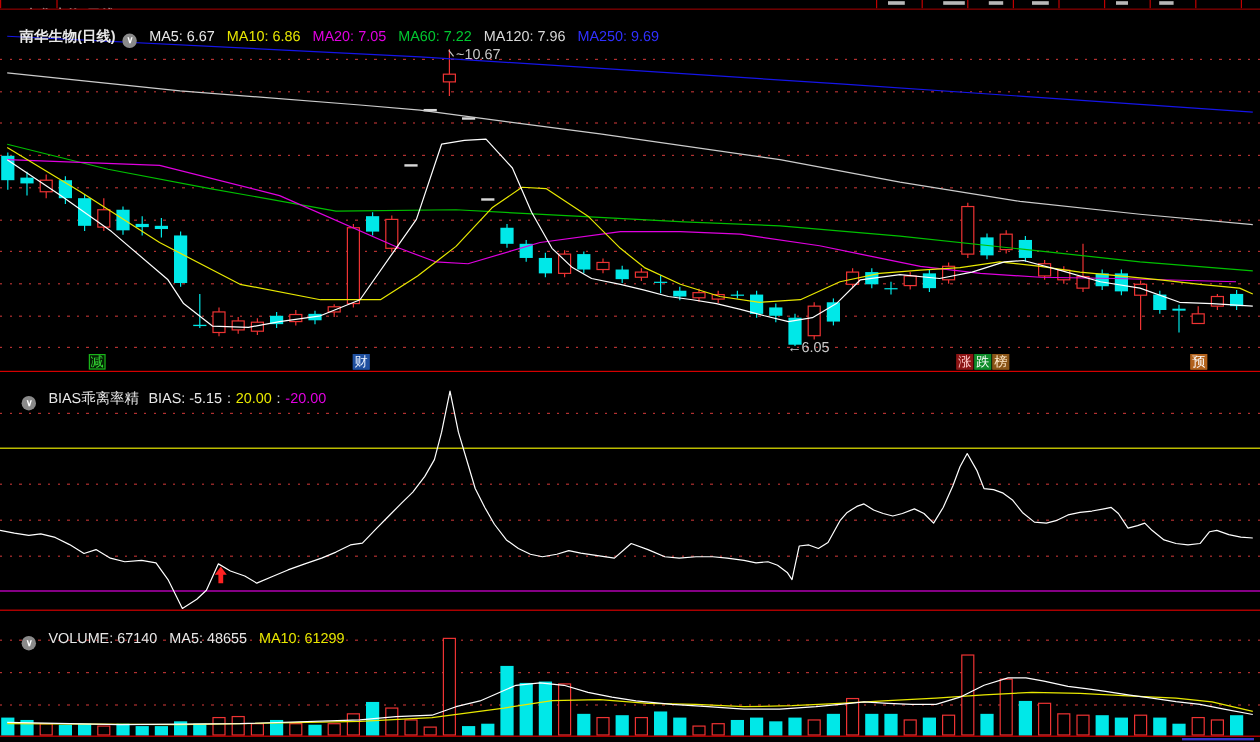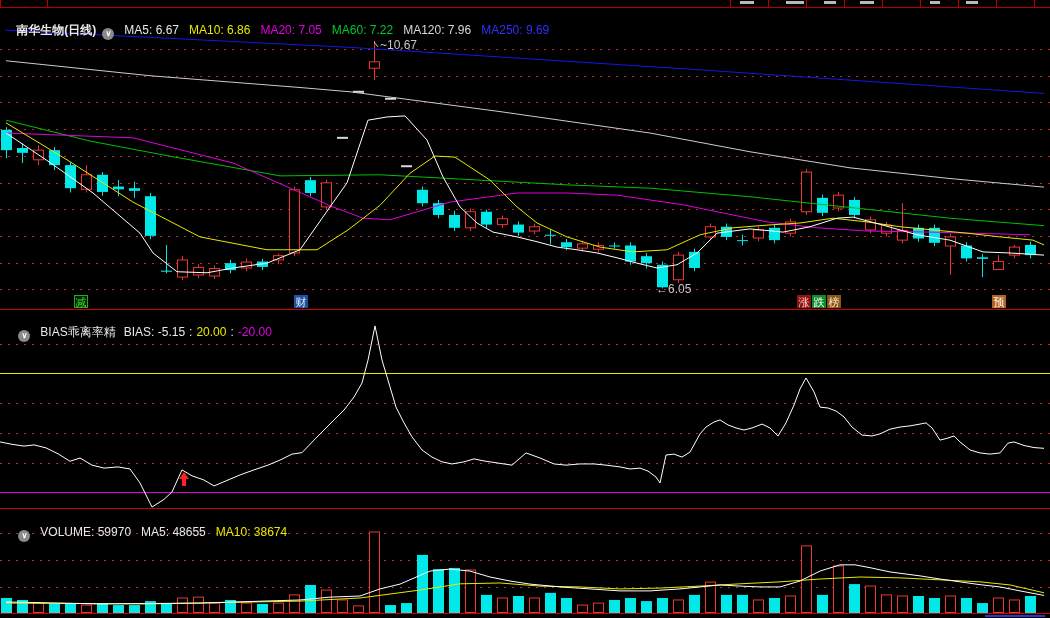--- a/index.html
+++ b/index.html
@@ -62,21 +62,21 @@
   <div class="sep" style="top:309px;"></div>
   <div class="sep" style="top:508px;"></div>
   <div class="sep" style="top:613px;"></div>
   <div class="bluefrag"></div>
 
   <div class="hdr" style="top:310px;left:5px;">
     <span class="chev">∨</span><span style="color:#e8e8e8;margin-right:8px;">BIAS乖离率精</span><span style="margin-right: 4px; color: rgb(232, 232, 232);">BIAS: -5.15</span><span style="margin-right: 4px; color: rgb(232, 232, 232);">:</span><span style="margin-right: 4px; color: rgb(232, 232, 0);">20.00</span><span style="margin-right: 4px; color: rgb(232, 232, 232);">:</span><span style="color: rgb(224, 0, 224);">-20.00</span>
   </div>
 
   <div class="hdr" style="top:510px;left:5px;">
-    <span class="chev">∨</span><span style="color: rgb(232, 232, 232);">VOLUME: 59970</span><span style="color: rgb(232, 232, 232);">MA5: 48655</span><span style="color: rgb(232, 232, 0);">MA10: 38674</span>
+    <span class="chev">∨</span><span style="color: rgb(232, 232, 232);">VOLUME: 67140</span><span style="color: rgb(232, 232, 232);">MA5: 48655</span><span style="color: rgb(232, 232, 0);">MA10: 61299</span>
   </div>
 
   <div class="solidline" style="top:373px;background:#e8e800;"></div>
   <div class="solidline" style="top:492px;background:#dc00dc;"></div>
 
   <div id="gridlines">
       <div class="gridline" style="top: 49px;"></div>
       <div class="gridline" style="top: 76px;"></div>
       <div class="gridline" style="top: 102px;"></div>
       <div class="gridline" style="top: 129px;"></div>

